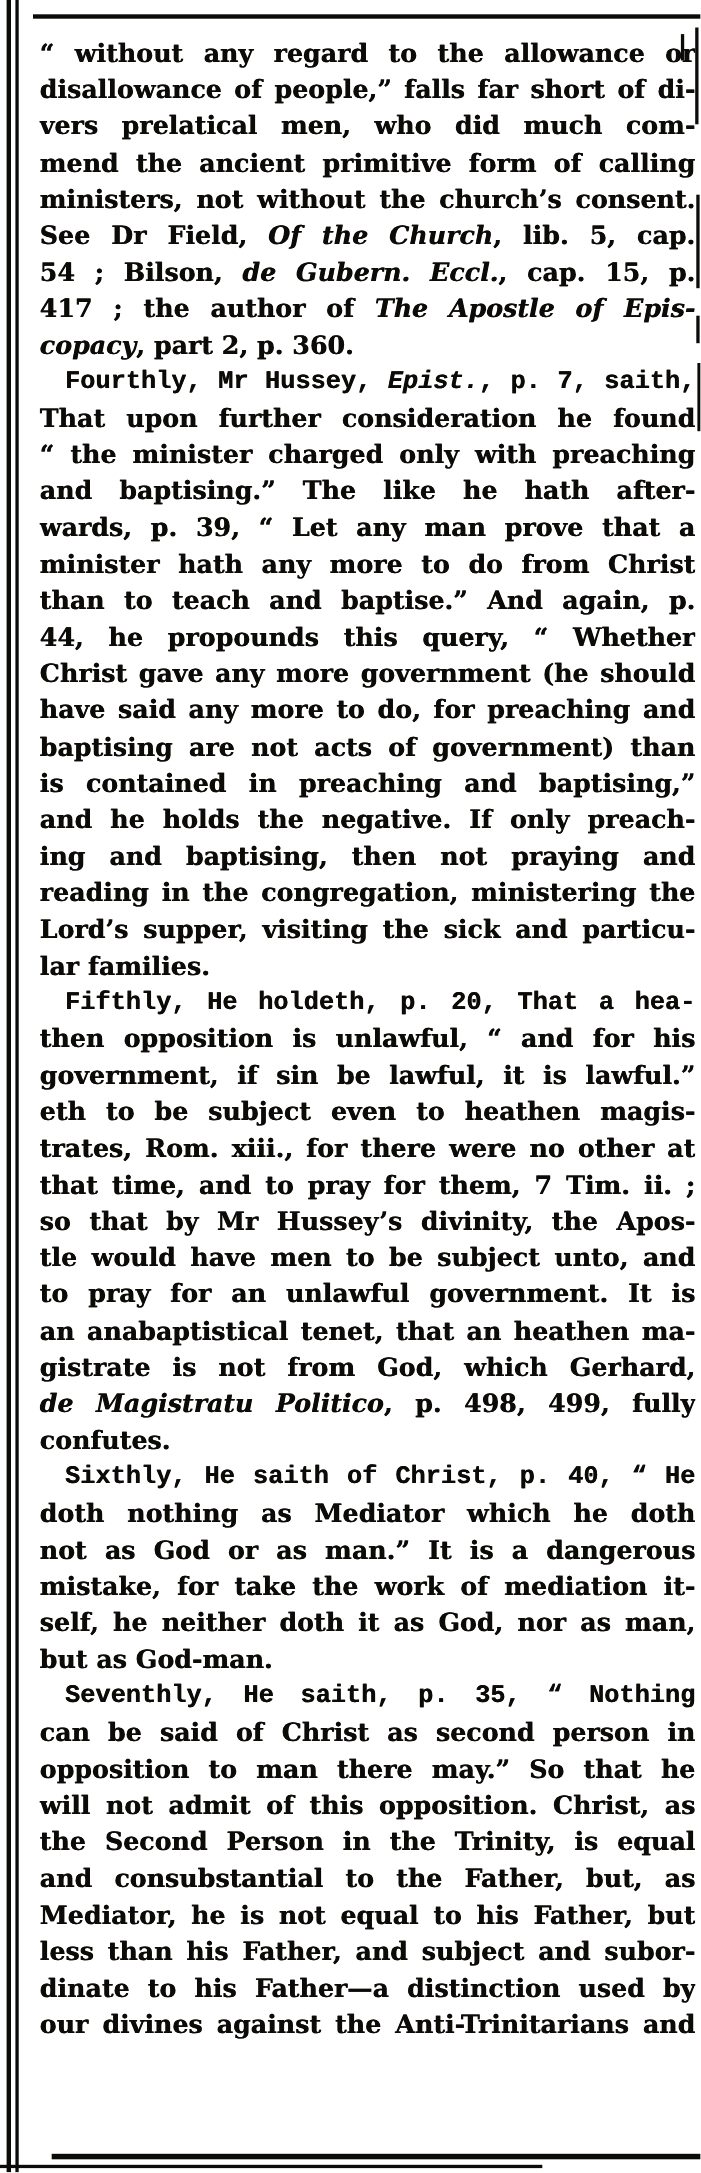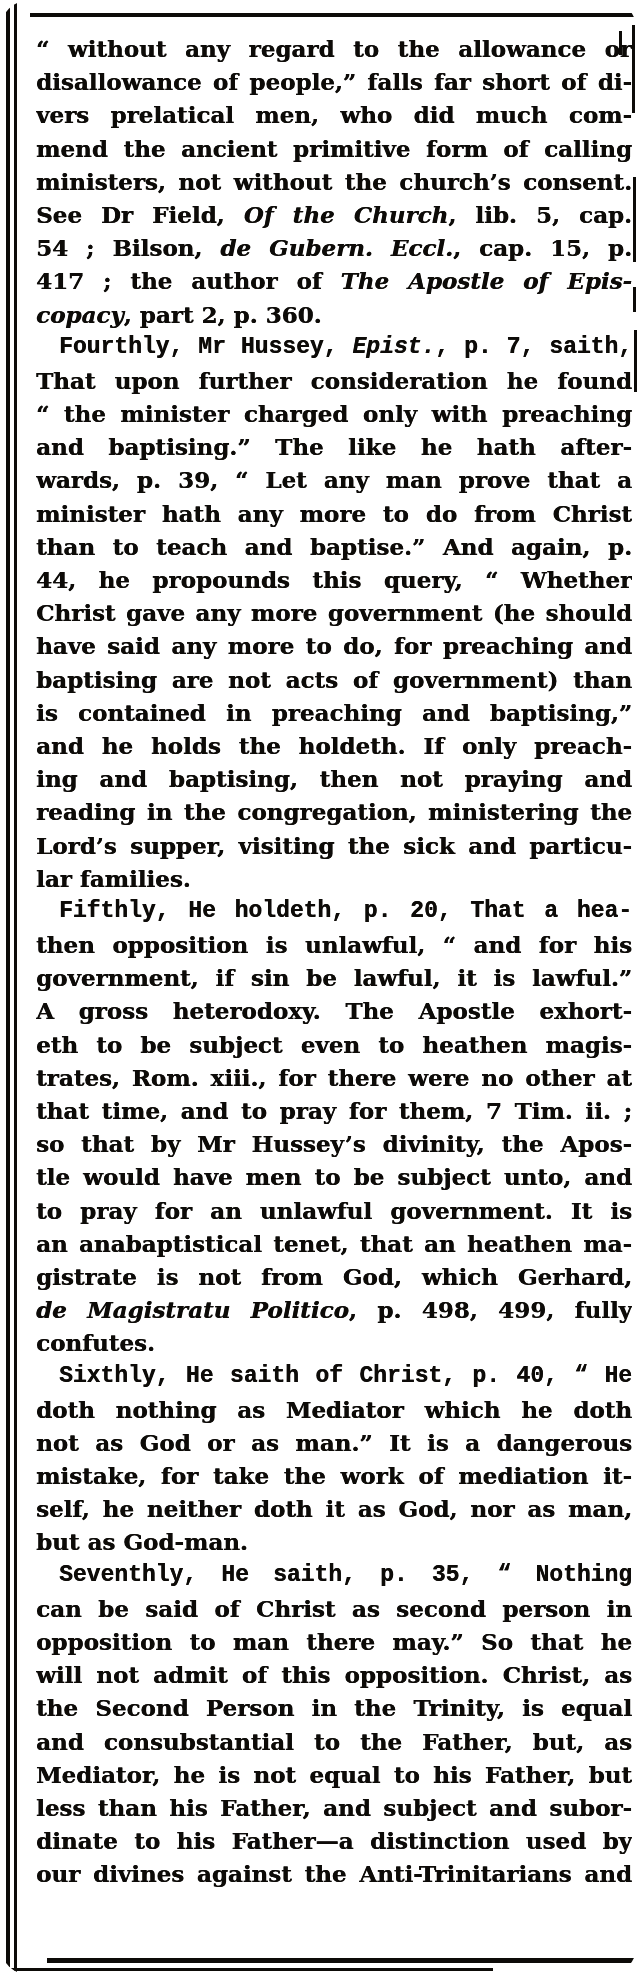--- a/index.html
+++ b/index.html
@@ -4,21 +4,20 @@
 <style>
   html, body { margin: 0; padding: 0; background: #ffffff; }
   .page {
     position: relative;
     width: 637px;
     height: 1975px;
     background: var(--paper, #ffffff);
     overflow: hidden;
     font-family: "DejaVu Serif", "Liberation Serif", serif;
     color: var(--ink, #0d0b08);
-    border-radius: 30px;
   }
   .rule { position: absolute; background: var(--ink, #0d0b08); }
   
   .edge-left-outer { left: 6px;  top: 0; width: 4px; height: 100%; }
   .edge-left-inner { left: 14px; top: 0; width: 3px; height: 100%; }
   
   .rule-top { left: 30px; right: 0; top: 13px; height: 4px; }
   
   .edge-right-a { left: 632px; top: 25px;  width: 3px; height: 88px; }
   .edge-right-b { left: 633px; top: 177px; width: 3px; height: 85px; }
@@ -85,31 +84,30 @@
         <div class="line">“ the minister charged only with preaching</div>
         <div class="line">and baptising.” The like he hath after-</div>
         <div class="line">wards, p. 39, “ Let any man prove that a</div>
         <div class="line">minister hath any more to do from Christ</div>
         <div class="line">than to teach and baptise.” And again, p.</div>
         <div class="line">44, he propounds this query, “ Whether</div>
         <div class="line">Christ gave any more government (he should</div>
         <div class="line">have said any more to do, for preaching and</div>
         <div class="line">baptising are not acts of government) than</div>
         <div class="line">is contained in preaching and baptising,”</div>
-        <div class="line">and he holds the holdeth. If only preach-</div>
+        <div class="line">and he holds the negative. If only preach-</div>
         <div class="line">ing and baptising, then not praying and</div>
         <div class="line">reading in the congregation, ministering the</div>
         <div class="line">Lord’s supper, visiting the sick and particu-</div>
         <div class="line last">lar families.</div>
       </div>
       <div class="para">
         <div class="line indent">Fifthly, He holdeth, p. 20, That a hea-</div>
         <div class="line">then opposition is unlawful, “ and for his</div>
         <div class="line">government, if sin be lawful, it is lawful.”</div>
-        <div class="line">A gross heterodoxy. The Apostle exhort-</div>
         <div class="line">eth to be subject even to heathen magis-</div>
         <div class="line">trates, Rom. xiii., for there were no other at</div>
         <div class="line">that time, and to pray for them, 7 Tim. ii. ;</div>
         <div class="line">so that by Mr Hussey’s divinity, the Apos-</div>
         <div class="line">tle would have men to be subject unto, and</div>
         <div class="line">to pray for an unlawful government. It is</div>
         <div class="line">an anabaptistical tenet, that an heathen ma-</div>
         <div class="line">gistrate is not from God, which Gerhard,</div>
         <div class="line"><span class="it">de Magistratu Politico</span><span>, p. 498, 499, fully</span></div>
         <div class="line last">confutes.</div>

